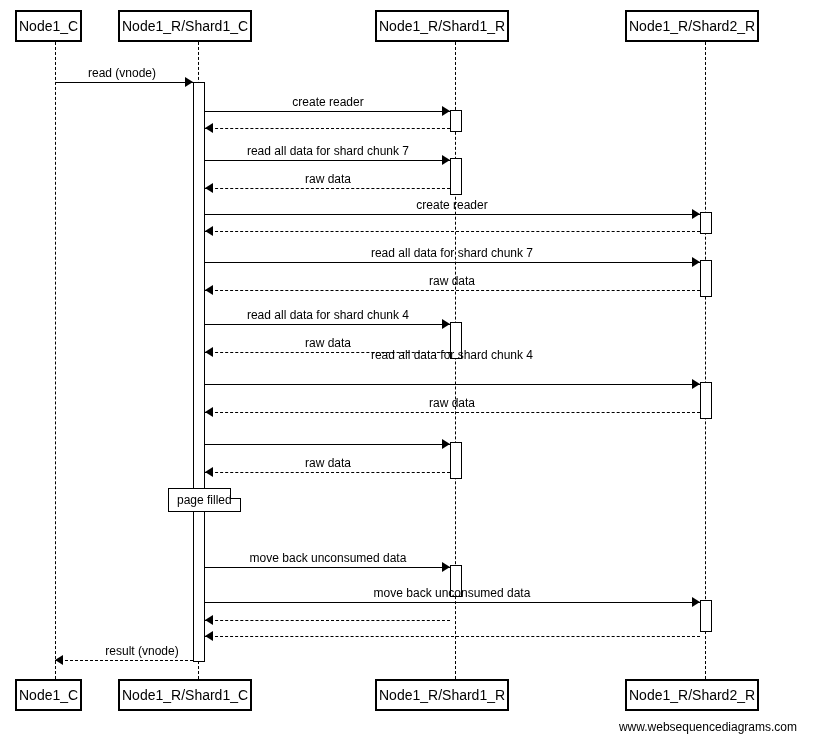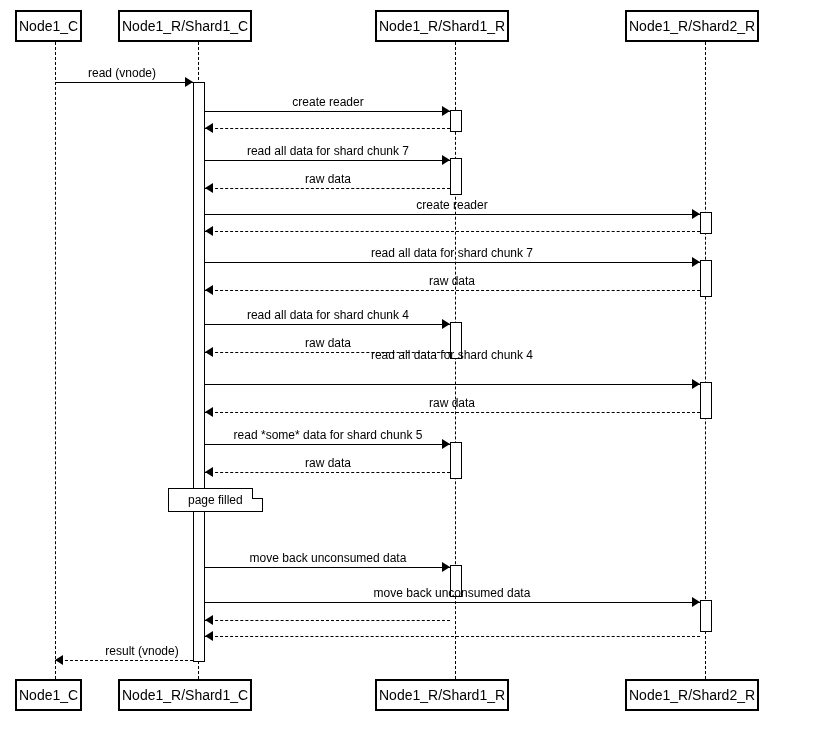--- a/index.html
+++ b/index.html
@@ -60,21 +60,21 @@
     width: 0; height: 0;
     border-top: 5px solid transparent;
     border-bottom: 5px solid transparent;
     border-right: 8px solid #000;
   }
   .note {
     position: absolute;
     background: #fff;
     border: 1px solid #000;
     font-size: 12px;
-    padding: 4px 19px;
+    padding: 4px 8px;
   }
   .note-corner {
     position: absolute;
     top: -1px; right: -1px;
     width: 10px; height: 10px;
     border-left: 1px solid #000;
     border-bottom: 1px solid #000;
     background: #fff;
   }
   .credit {
@@ -157,21 +157,20 @@
   <div class="arrow-left" style="left:205px; top:347px;"></div>
 
   <div class="msglabel" style="left:452px; top:348px;">read all data for shard chunk 4</div>
   <div class="msgline" style="left:205px; top:384px; width:495px;"></div>
   <div class="arrow-right" style="left:692px; top:379px;"></div>
 
   <div class="msglabel" style="left:452px; top:396px;">raw data</div>
   <div class="msgline dashed" style="left:205px; top:412px; width:495px;"></div>
   <div class="arrow-left" style="left:205px; top:407px;"></div>
 
-  <div class="msglabel" style="left:328px; top:428px;">read *some* data for shard chunk 5</div>
   <div class="msgline" style="left:205px; top:444px; width:245px;"></div>
   <div class="arrow-right" style="left:442px; top:439px;"></div>
 
   <div class="msglabel" style="left:328px; top:456px;">raw data</div>
   <div class="msgline dashed" style="left:205px; top:472px; width:245px;"></div>
   <div class="arrow-left" style="left:205px; top:467px;"></div>
 
   <div class="note" style="left:168px; top:488px;">
     <span>page filled</span>
     <div class="note-corner"></div>
@@ -187,13 +186,14 @@
 
   <div class="msgline dashed" style="left:205px; top:620px; width:245px;"></div>
   <div class="arrow-left" style="left:205px; top:615px;"></div>
   <div class="msgline dashed" style="left:205px; top:636px; width:495px;"></div>
   <div class="arrow-left" style="left:205px; top:631px;"></div>
 
   <div class="msglabel" style="left:142px; top:644px;">result (vnode)</div>
   <div class="msgline dashed" style="left:55px; top:660px; width:138px;"></div>
   <div class="arrow-left" style="left:55px; top:655px;"></div>
 
+  <div class="credit" style="right:18px; bottom:8px;">www.websequencediagrams.com</div>
 </div>
 
 </body></html>

